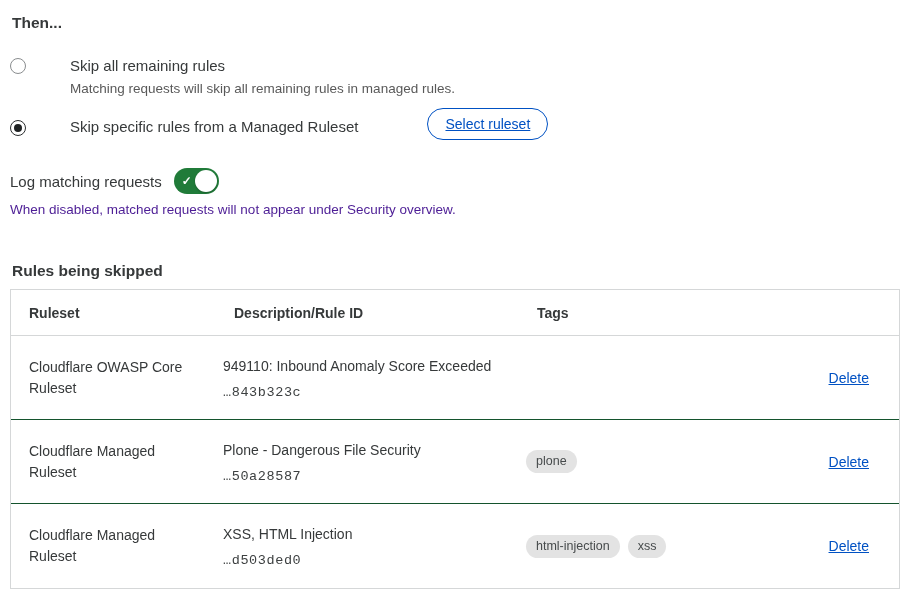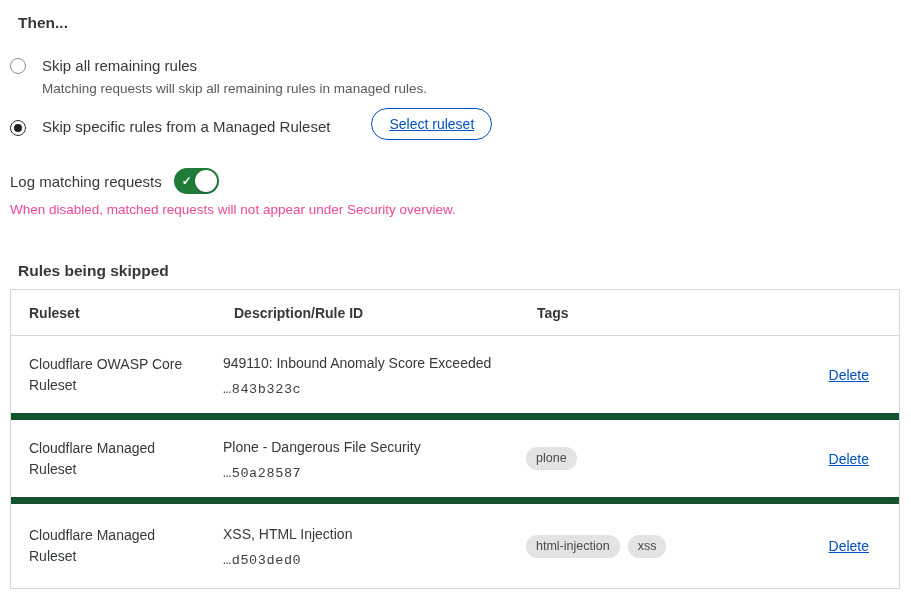--- a/index.html
+++ b/index.html
@@ -9,25 +9,25 @@
     background: #ffffff;
     font-family: "Liberation Sans", sans-serif;
     color: #36393a;
     overflow: hidden;
   }
   .page { padding: 13px 10px 0 10px; }
 
   
   .section-heading {
     font-size: 15.5px; font-weight: 700; color: #36393a;
-    margin: 0 0 24px 8px; line-height: 19px;
+    margin: 0 0 24px 2px; line-height: 19px;
   }
 
   
-  .option { display: flex; align-items: flex-start; margin-bottom: 16px; }
+  .option { display: flex; align-items: flex-start; margin-bottom: 16px; gap: 28px; }
   .radio {
     flex: none; width: 16px; height: 16px; border-radius: 50%;
     border: 1px solid #8a8d8f; background: #fff; margin-top: 2px;
     position: relative; cursor: pointer;
   }
   .radio.selected { border-color: #2b2e2f; }
   .radio.selected::after {
     content: ""; position: absolute; left: 50%; top: 50%;
     width: 8px; height: 8px; margin: -4px 0 0 -4px;
     border-radius: 50%; background: #1f2223;
@@ -53,28 +53,28 @@
   }
   .toggle .check {
     position: absolute; left: 8px; top: 50%; transform: translateY(-50%);
     color: #fff; font-size: 12px; font-weight: 700; line-height: 1;
   }
   .toggle .knob {
     position: absolute; right: 2px; top: 2px; width: 22px; height: 22px;
     background: #fff; border-radius: 50%;
     box-shadow: 0 1px 2px rgba(0,0,0,0.25);
   }
-  .toggle-desc { font-size: 13.5px; line-height: 16px; color: #ec4899; margin: 8px 0 0 0; }
+  .toggle-desc { font-size: 13.5px; line-height: 16px; color: #4c1d95; margin: 8px 0 0 0; }
 
   
   .rules-heading { margin-top: 43px; margin-bottom: 9px; }
   .rules-table { width: 890px; border: 1px solid #d5d7d8; background: #fff; }
   .thead { display: flex; align-items: center; height: 46px; border-bottom: 1px solid #d5d7d8; }
   .th { font-size: 14px; font-weight: 700; color: #36393a; padding-left: 11px; }
-  .trow { display: flex; align-items: center; height: 84px; border-bottom: 7px solid #14532d; font-size: 14px; }
+  .trow { display: flex; align-items: center; height: 84px; border-bottom: 1px solid #14532d; font-size: 14px; }
   .trow:last-child { border-bottom: none; }
   .col-ruleset { width: 212px; padding-left: 18px; padding-right: 20px; flex: none; }
   .col-desc    { width: 303px; padding-right: 20px; flex: none; }
   .col-tags    { width: 275px; padding-right: 12px; flex: none; display: flex; align-items: center; gap: 8px; }
   .thead .col-tags { display: block; }
   .col-action  { flex: 1; text-align: right; padding-right: 30px; }
   .ruleset-name { line-height: 21px; color: #36393a; }
   .desc-line { line-height: 20px; color: #36393a; }
   .rule-id {
     font-family: "Liberation Mono", monospace;

